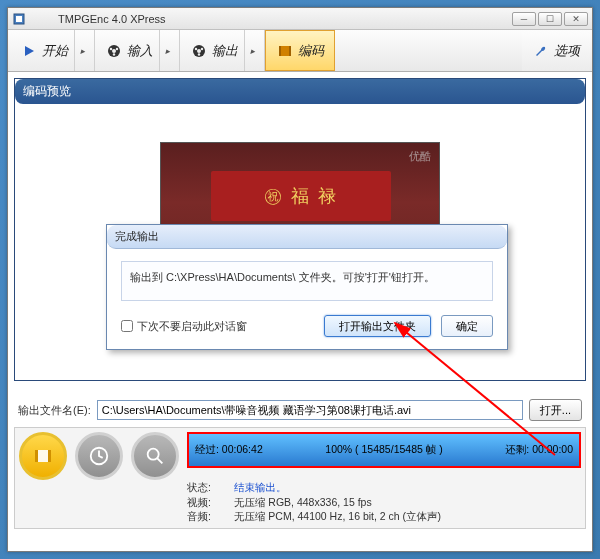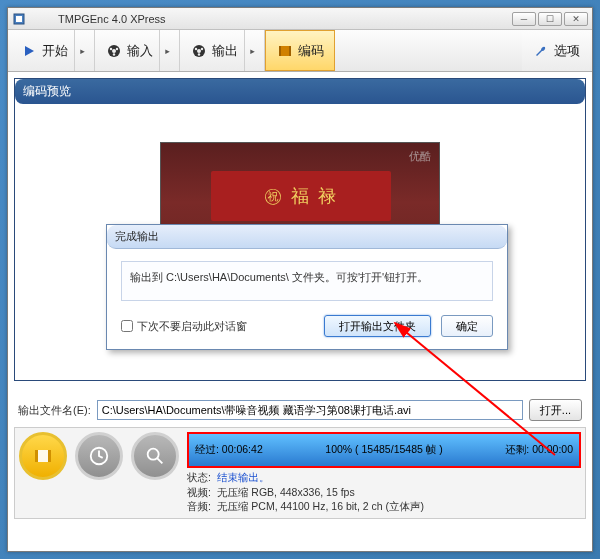--- a/index.html
+++ b/index.html
@@ -5,21 +5,21 @@
   * { box-sizing: border-box; margin: 0; padding: 0; font-family: "Microsoft YaHei", Arial, sans-serif; }
   body { background: #3a7ab0; }
   .desktop { width: 600px; height: 559px; position: relative; background: linear-gradient(135deg, #4a8cc7 0%, #3a7ab0 100%); }
   .window { position: absolute; left: 7px; top: 7px; width: 586px; height: 545px; background: #fff; border: 1px solid #7a7a7a; box-shadow: 0 0 4px rgba(0,0,0,0.3); }
   .titlebar { height: 22px; background: linear-gradient(#f7f7f7, #e4e4e4); display: flex; align-items: center; padding: 0 4px; border-bottom: 1px solid #c0c0c0; gap: 28px; }
   .titlebar .icon { width: 14px; height: 14px; margin-right: 4px; display:inline-flex; align-items:center; justify-content:center; }
   .titlebar .title { font-size: 11px; color: #333; flex: 1; }
   .winbtns { display: flex; gap: 2px; }
   .winbtn { width: 24px; height: 14px; border: 1px solid #a0a0a0; background: linear-gradient(#fff,#e0e0e0); font-size: 9px; display: flex; align-items: center; justify-content: center; color:#555; border-radius:2px; }
   .toolbar { height: 42px; background: linear-gradient(#fdfdfd,#e8e8e8); border-bottom: 1px solid #b0b0b0; display: flex; align-items: stretch; padding: 0 2px; }
-  .tbtn { display: flex; align-items: center; justify-content: flex-start; gap: 4px; padding: 0 10px; border-right: 1px solid #d0d0d0; font-size: 13px; color: #222; background: linear-gradient(#fdfdfd,#ececec); cursor:pointer; }
+  .tbtn { display: flex; align-items: center; justify-content: flex-start; gap: 4px; padding: 0 10px; border-right: 1px solid #d0d0d0; font-size: 13px; color: #222; background: linear-gradient(#fdfdfd,#ececec); cursor:pointer;font-style:italic; }
   .tbtn .arrow { width:10px; display:flex; align-items:center; justify-content:center; color:#555; font-size:9px; border-left:1px solid #d0d0d0; padding-left:6px; margin-left:2px; height:100%; }
   .tbtn.active { background: linear-gradient(#fff3c2,#ffd76a); border: 1px solid #e0a030; }
   .tbtn .ticon { width:18px; height:18px; display:inline-flex; align-items:center; justify-content:center; }
   .content { position: absolute; top: 64px; left: 0; right: 0; bottom: 0; background: #fff; padding: 6px; }
   .preview-panel { border: 1px solid #2a4a7a; background: #fff; }
   .preview-header { background: linear-gradient(#3a6aa0,#2a5590); color: #fff; font-size: 12px; padding: 4px 8px; border-radius: 8px; }
   .preview-body { height: 276px; background: #fff; position: relative; display:flex; align-items:center; justify-content:center; }
   .video-frame { width: 280px; height: 200px; background: #3a2020; border: 1px solid #555; position: relative; overflow:hidden; }
   .watermark { position:absolute; top:6px; right:8px; color:#ccc; font-size:11px; opacity:0.7; }
   .video-scene { position:absolute; inset:0; background: linear-gradient(#5a1f1f 0%, #7a2a28 30%, #6a2522 60%, #3a1a18 100%); }
@@ -27,22 +27,22 @@
   .person { position:absolute; bottom:0; width:50px; height:90px; border-radius:20px 20px 0 0; }
   .p1 { left:40px; background:#caa070; } .p2 { left:115px; background:#b89060; } .p3 { left:190px; background:#c09868; }
   .output-row { display:flex; align-items:center; gap:6px; margin-top:18px; padding: 0 4px; justify-content: space-between; }
   .output-row label { font-size: 11px; color:#333; }
   .output-row input { flex:1; height:20px; font-size:11px; padding: 0 4px; border:1px solid #7a9ac0; background:#fff; }
   .output-row button { height:22px; font-size:11px; padding: 0 10px; border:1px solid #888; background:linear-gradient(#fff,#e4e4e4); border-radius:3px; }
   .bottom-bar { margin-top: 6px; border:1px solid #ccc; background:#f4f4f4; padding:4px; display:flex; gap:8px; position:relative; }
   .round-btn { width:48px; height:48px; border-radius:50%; display:flex; align-items:center; justify-content:center; border:3px solid #d0d0d0; background:linear-gradient(#b8b8b8,#909090); color:#fff; }
   .round-btn.primary { background: linear-gradient(#ffd84a,#f0b000); border-color:#e8c030; }
   .status-area { flex:1; font-size:11px; color:#333; }
-  .progress-strip { height:16px; border:2px solid #ff0000; background: linear-gradient(#60c0ff,#2a7ad0); display:flex; align-items:center; justify-content:space-between; padding:16px 6px; font-size:10.5px; color:#000; margin-bottom:2px; }
-  .status-line { display:flex; gap:6px; font-size:10.5px; color:#333; line-height:1.4; }
+  .progress-strip { height:16px; border:2px solid #ff0000; background: linear-gradient(#60c0ff,#2a7ad0); display:flex; align-items:center; justify-content:space-between; padding:16px 6px; font-size:10.5px; color:#000; margin-bottom:12px; }
+  .status-line { display:flex; gap:23px; font-size:10.5px; color:#333; line-height:1.4; }
   .status-line .label { color:#333; }
   .status-line .val.blue { color:#1a50d0; }
   
   .dialog { position:absolute; left:106px; top:224px; width:402px; background:#fff; border:1px solid #6a88b0; box-shadow: 3px 3px 6px rgba(0,0,0,0.3); z-index:50; }
   .dialog-title { background:linear-gradient(#e6eefb,#c6daf4); font-size:11px; padding:4px 8px; border-bottom:1px solid #a0b8d8; color:#222;border-radius:9px; }
   .dialog-body { padding:12px 14px; font-size:11px; color:#333; }
   .dialog-msg { border:1px solid #c8d4e8; padding:8px; background:#fcfdff; margin-bottom:14px; min-height:40px; }
   .dialog-actions { display:flex; align-items:center; gap:10px; }
   .dialog-actions .chk { display:flex; align-items:center; gap:4px; flex:1; }
   .dialog-actions input[type=checkbox] { width:12px; height:12px; }
@@ -188,21 +188,21 @@
               <span class="val">无压缩 PCM, 44100 Hz, 16 bit, 2 ch (立体声)</span>
             </div>
         </div>
       </div>
     </div>
   </div>
 
   <div class="dialog">
     <div class="dialog-title">完成输出</div>
     <div class="dialog-body">
-      <div class="dialog-msg">输出到 C:\Users\HA\Documents\ 文件夹。可按'打开'钮打开。</div>
+      <div class="dialog-msg">输出到 C:\XPress\HA\Documents\ 文件夹。可按'打开'钮打开。</div>
       <div class="dialog-actions">
         <label class="chk">
           <input type="checkbox" style="">
           <span>下次不要启动此对话窗</span>
         </label>
         <button class="dlg-btn focus">打开输出文件夹</button>
         <button class="dlg-btn">确定</button>
       </div>
     </div>
   </div>

